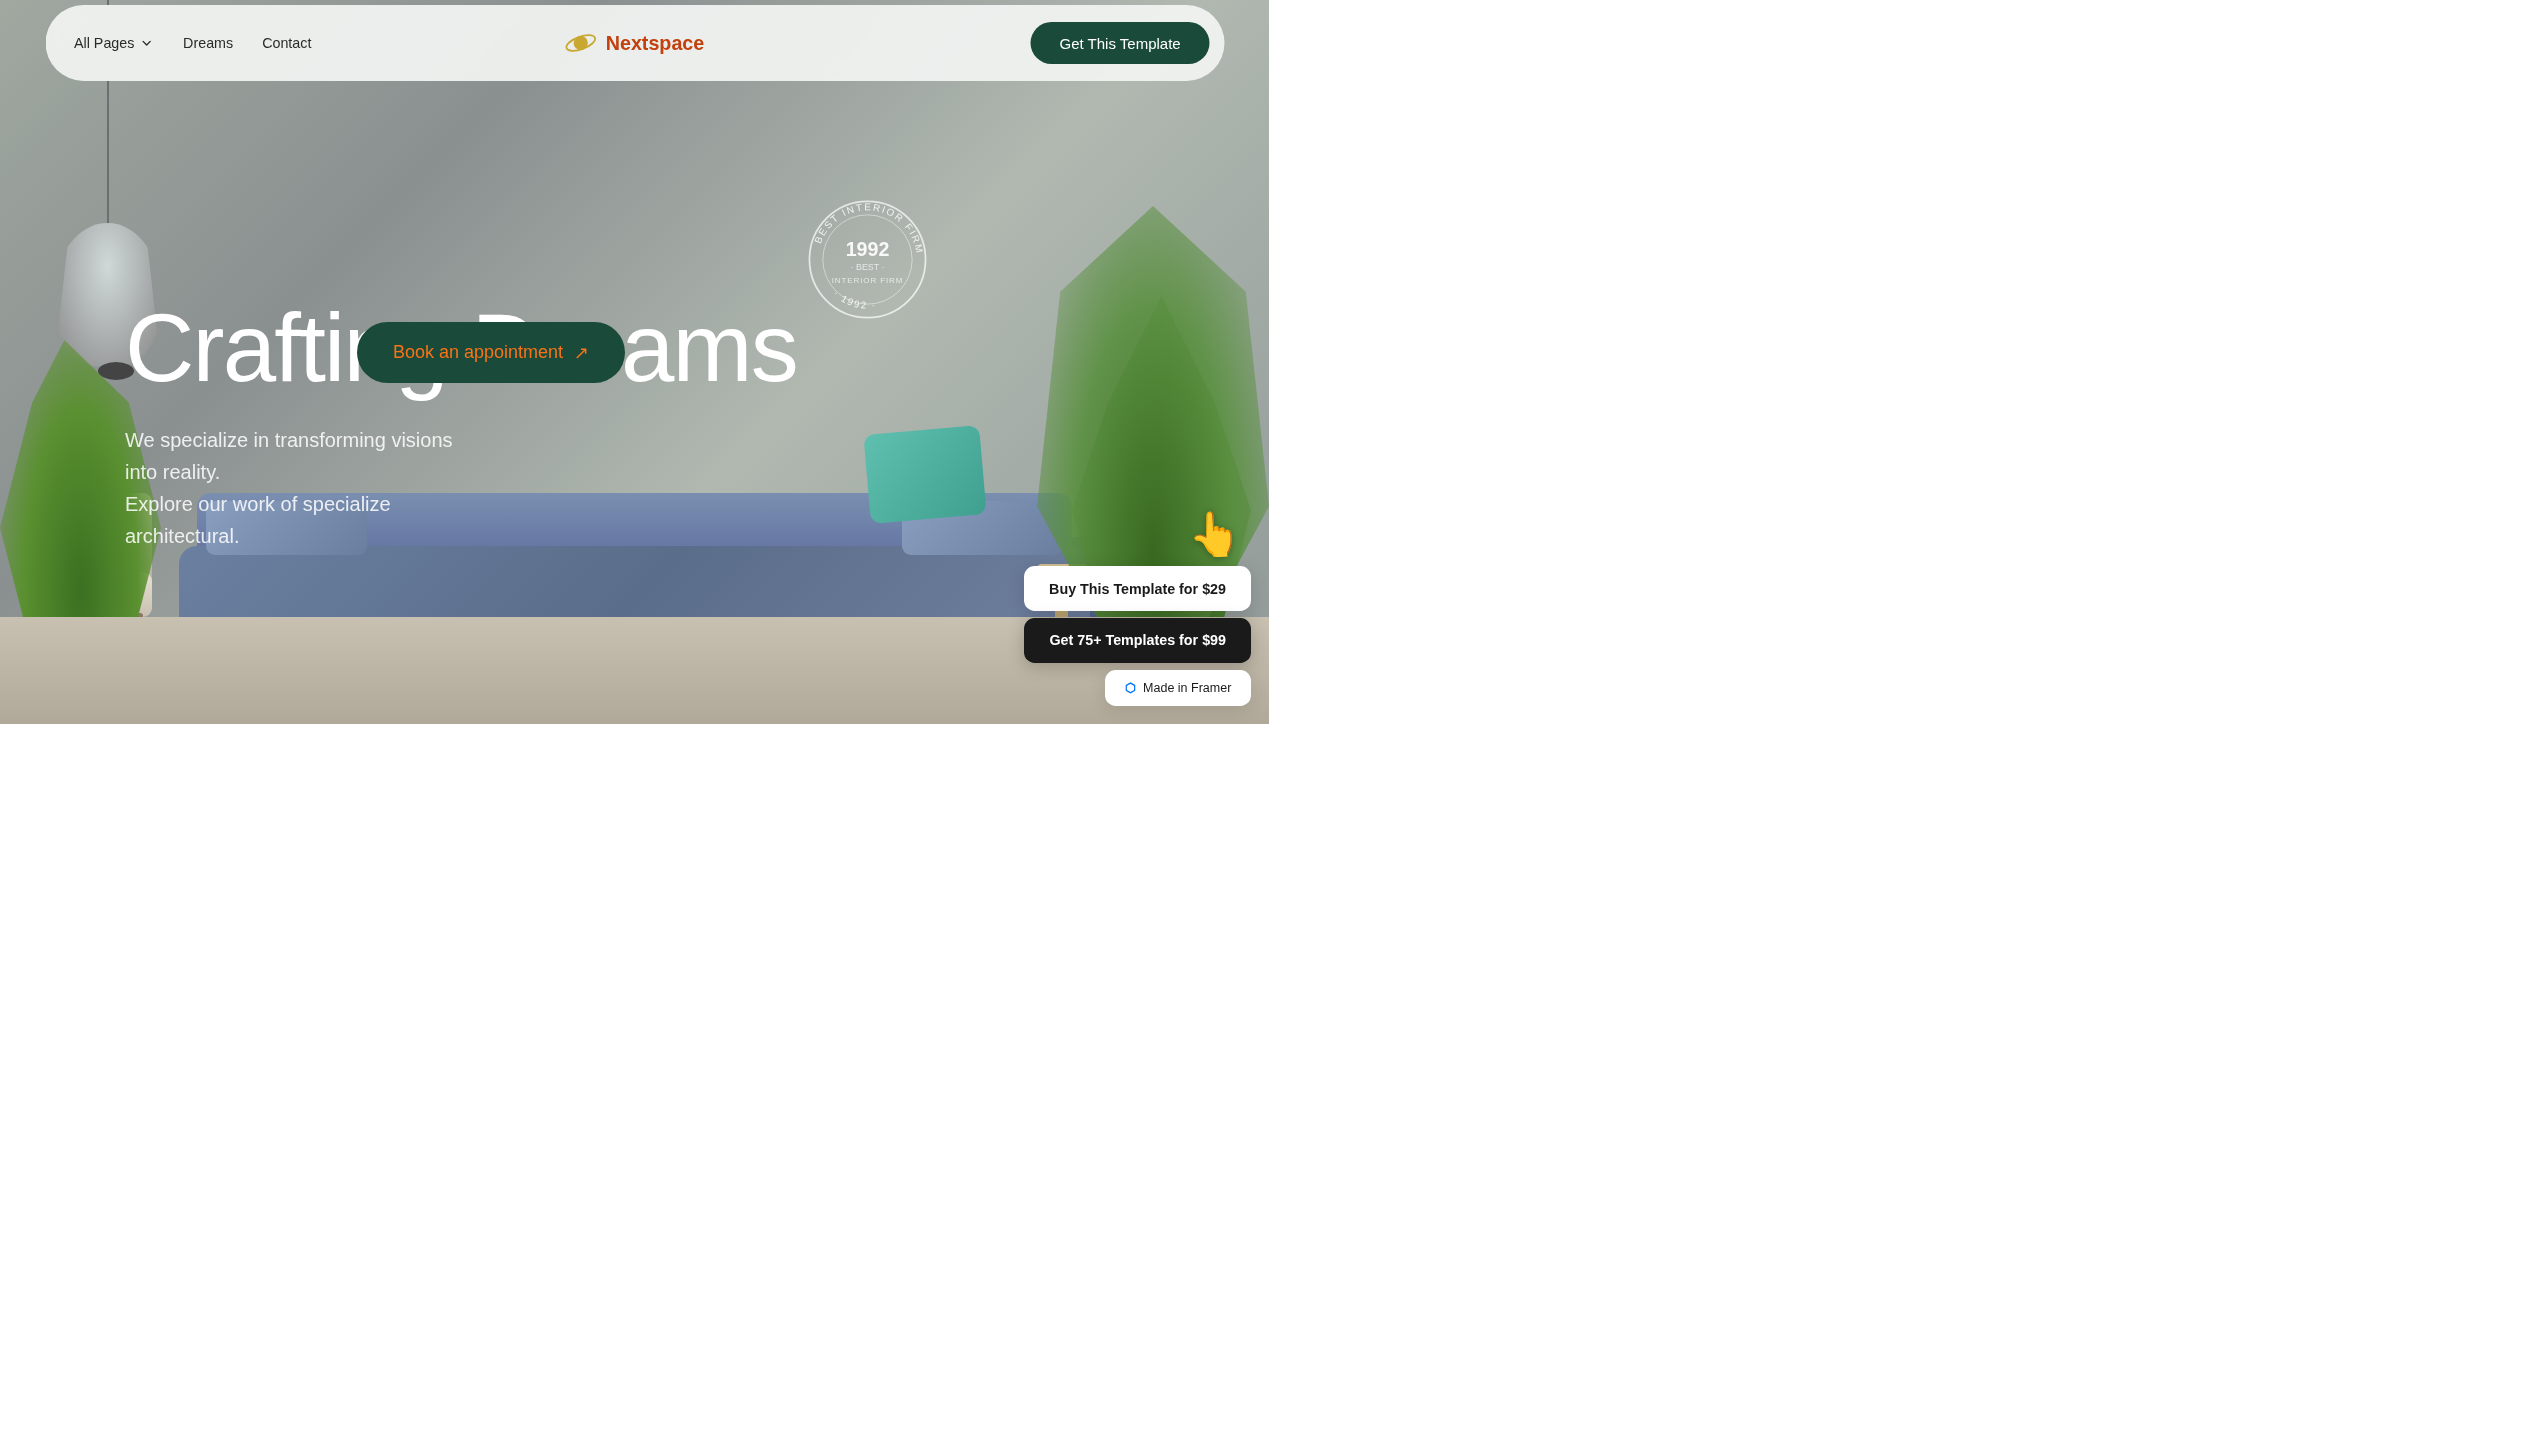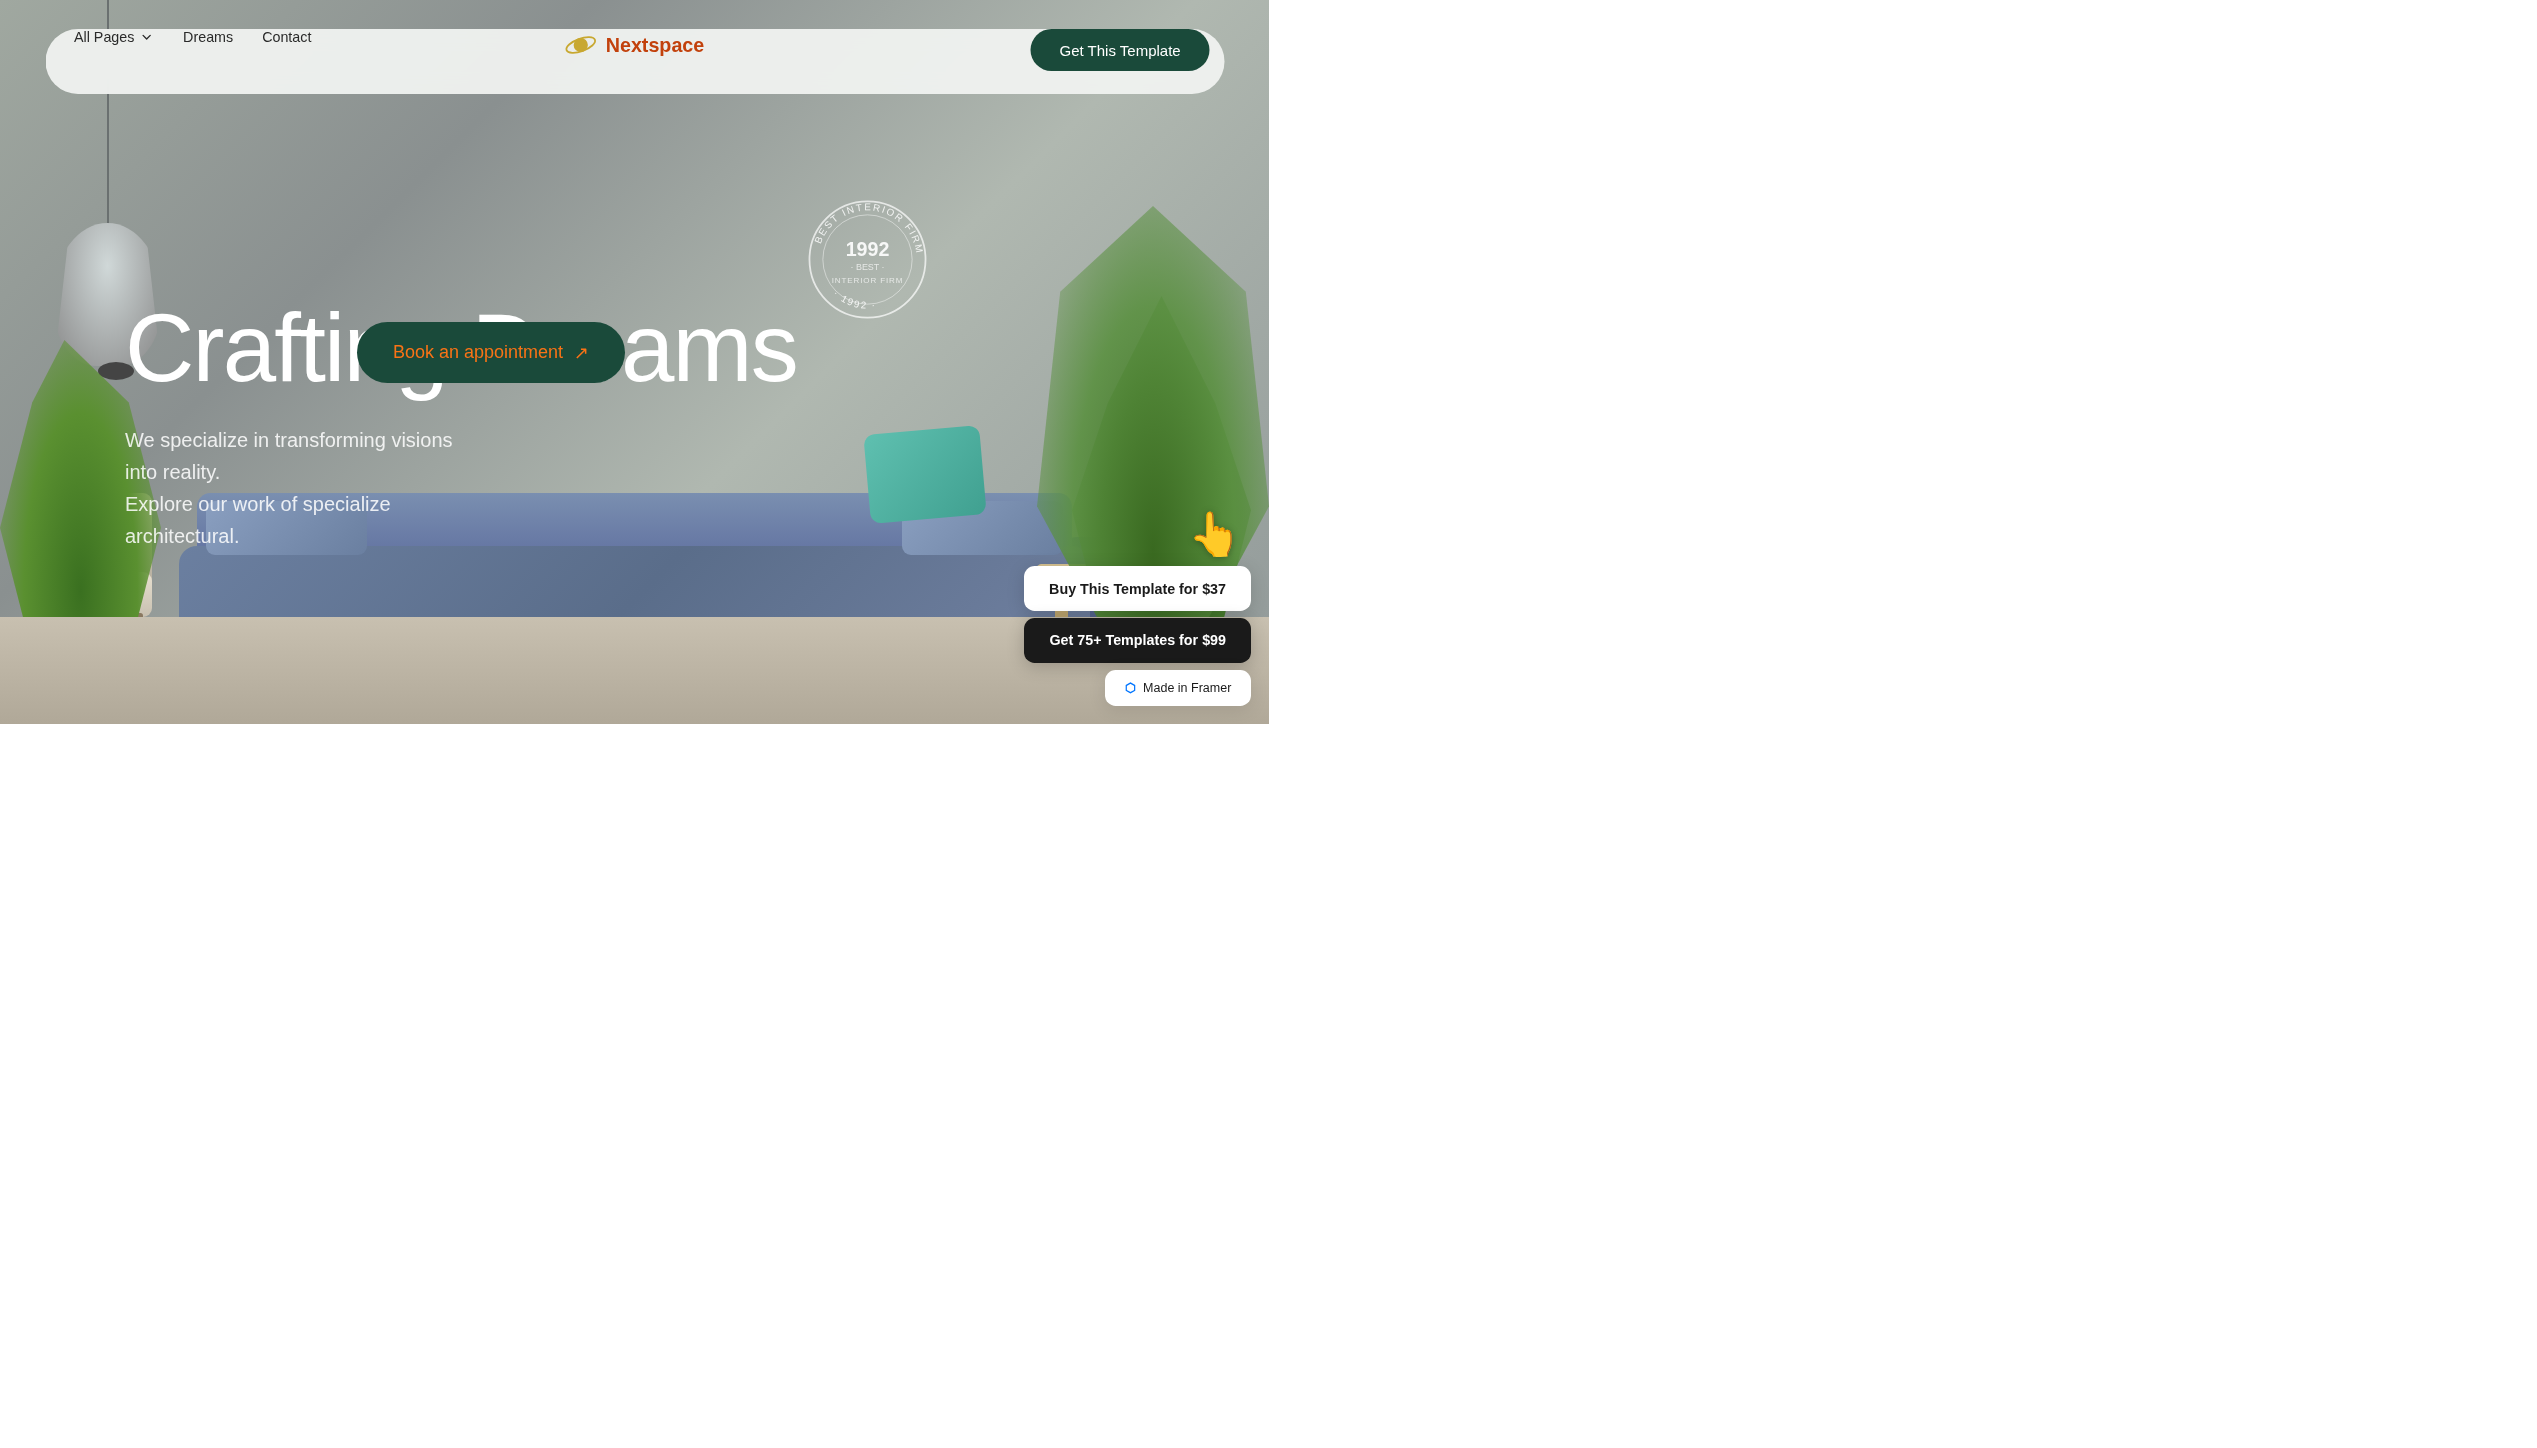--- a/index.html
+++ b/index.html
@@ -285,29 +285,29 @@
       left: 22px;
       width: 89px;
       height: 63px;
       background: linear-gradient(180deg, #c8c0b0, #a8a098);
       border-radius: 7.1px;
     }
 
     
     .navbar {
       position: absolute;
-      top: 29px;
+      top: 5px;
       left: 50%;
       transform: translateX(-50%);
       width: 1179px;
-      height: 65px;
+      height: 76px;
       background: rgba(240, 242, 240, 0.95);
       border-radius: 45px;
       display: flex;
-      align-items: flex-start;
+      align-items: center;
       justify-content: space-between;
       padding: 0 14.3px 0 29px;
       z-index: 100;
       backdrop-filter: blur(9px);
     }
 
     .nav-left {
       display: flex;
       align-items: center;
       gap: 29px;
@@ -602,20 +602,20 @@
     </text>
 
     <text x="70" y="66" text-anchor="middle" fill="rgba(255,255,255,0.9)" font-size="22" font-weight="700" font-family="sans-serif">1992</text>
     <text x="70" y="82" text-anchor="middle" fill="rgba(255,255,255,0.7)" font-size="10" font-family="sans-serif">· BEST ·</text>
     <text x="70" y="96" text-anchor="middle" fill="rgba(255,255,255,0.7)" font-size="9" letter-spacing="1" font-family="sans-serif">INTERIOR FIRM</text>
   </svg>
 </div>
 
 <div class="floating-panel">
   <div class="hand-cursor">👆</div>
-  <button class="buy-btn">Buy This Template for $37</button>
+  <button class="buy-btn">Buy This Template for $29</button>
   <button class="templates-btn">Get 75+ Templates for $99</button>
   <button class="made-in-framer">
     <span class="framer-icon">⬡</span>
     <span>Made in Framer</span>
   </button>
 </div>
 
 
 </body></html>

